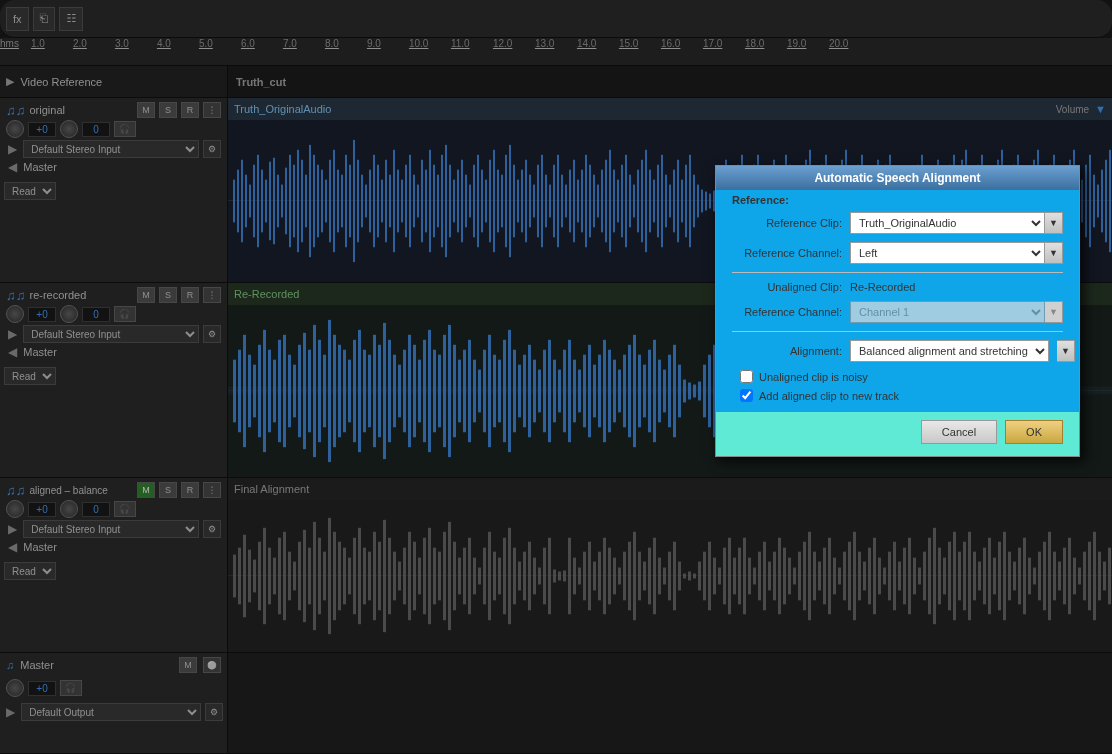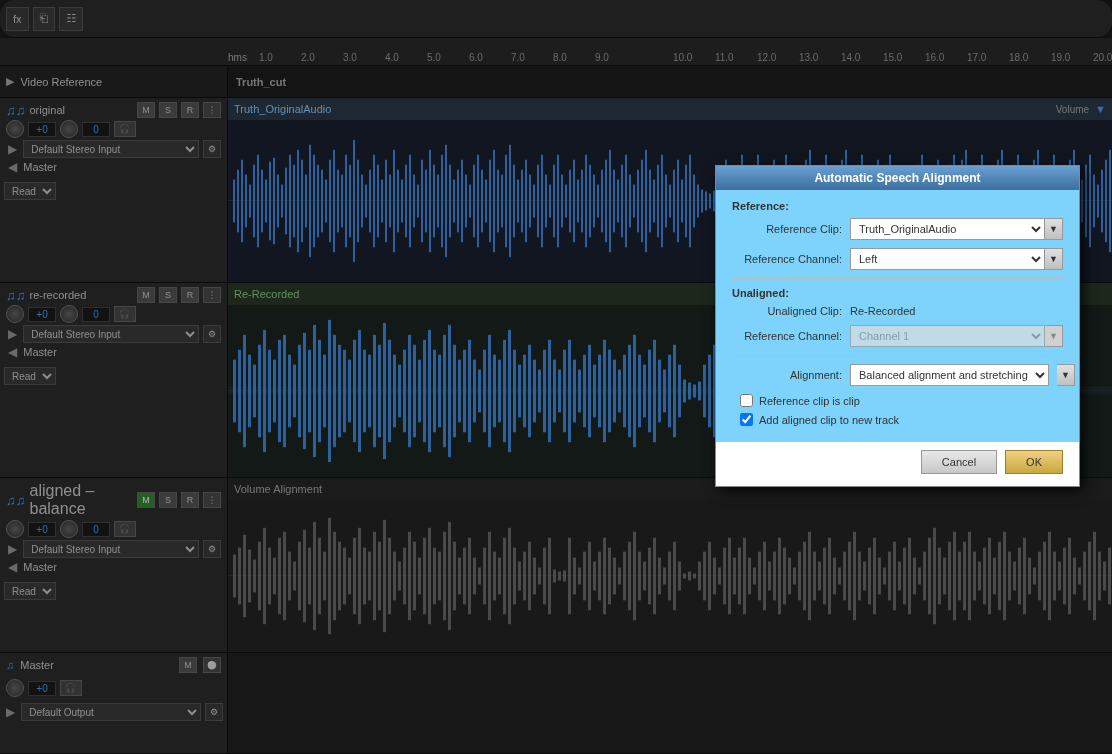--- a/index.html
+++ b/index.html
@@ -41,24 +41,24 @@
       background: #2a2a2a;
       height: 28px;
       display: flex;
       align-items: flex-end;
       border-bottom: 1px solid #111;
       overflow: hidden;
       position: relative;
     }
     #ruler-labels {
       display: flex;
-      padding-left: 228px;
       height: 100%;
-      align-items: flex-end;
+      align-items: flex-start;
       width: 100%;
+      text-decoration: underline;
     }
     .ruler-mark {
       color: #999;
       font-size: 10px;
       position: relative;
       flex: none;
       padding-bottom: 2px;
       padding-right: 4px;
     }
 
@@ -256,22 +256,22 @@
     #dialog-title {
       background: linear-gradient(to bottom, #6a9fcf, #3a6fa0);
       color: white;
       text-align: center;
       padding: 5px 20px;
       font-size: 12px;
       font-weight: bold;
     }
 
     #dialog-body {
-      padding: 10px 16px;
-      background: #7dd3fc;
+      padding: 4px 16px;
+      background: #0ea5e9;
     }
 
     .dialog-section-label {
       font-size: 11px;
       color: #333;
       font-weight: bold;
       margin-bottom: 6px;
     }
 
     .dialog-row {
@@ -326,21 +326,21 @@
     .dialog-checkbox-row label {
       font-size: 11px;
       color: #333;
     }
 
     .dialog-footer {
       display: flex;
       justify-content: flex-end;
       gap: 8px;
       padding: 8px 16px 12px;
-      background: #ffffff;
+      background: #5eead4;
     }
 
     .dialog-btn {
       background: linear-gradient(to bottom, #e8e8e8, #c8c8c8);
       border: 1px solid #999;
       color: #333;
       font-size: 11px;
       padding: 4px 20px;
       cursor: pointer;
       height: 24px;
@@ -389,21 +389,21 @@
     <span class="ruler-mark" style="color:#aaa; font-size:10px; margin-right:8px;">hms</span>
     <span class="ruler-mark" style="width:42px;">1.0</span>
     <span class="ruler-mark" style="width:42px;">2.0</span>
     <span class="ruler-mark" style="width:42px;">3.0</span>
     <span class="ruler-mark" style="width:42px;">4.0</span>
     <span class="ruler-mark" style="width:42px;">5.0</span>
     <span class="ruler-mark" style="width:42px;">6.0</span>
     <span class="ruler-mark" style="width:42px;">7.0</span>
     <span class="ruler-mark" style="width:42px;">8.0</span>
     <span class="ruler-mark" style="width:42px;">9.0</span>
-    <span class="ruler-mark" style="width:42px;margin-left:36px;">10.0</span>
+    <span class="ruler-mark" style="width:42px;">10.0</span>
     <span class="ruler-mark" style="width:42px;">11.0</span>
     <span class="ruler-mark" style="width:42px;">12.0</span>
     <span class="ruler-mark" style="width:42px;">13.0</span>
     <span class="ruler-mark" style="width:42px;">14.0</span>
     <span class="ruler-mark" style="width:42px;">15.0</span>
     <span class="ruler-mark" style="width:42px;">16.0</span>
     <span class="ruler-mark" style="width:42px;">17.0</span>
     <span class="ruler-mark" style="width:42px;">18.0</span>
     <span class="ruler-mark" style="width:42px;">19.0</span>
     <span class="ruler-mark" style="width:42px;">20.0</span>
@@ -488,21 +488,21 @@
         <select class="read-selector">
           <option>Read</option>
         </select>
       </div>
     </div>
 
     <div class="track-section" style="height:175px; flex-shrink:0;">
       <div class="track-header-inner">
         <div class="track-label-row">
           <span style="color:#4a9eff; font-size:13px;">♫♫</span>
-          <span class="track-name" style="font-size:16px;">aligned – balance</span>
+          <span class="track-name" style="font-size:10px;">aligned – balance</span>
           <button class="track-btn m" style="background:#338833;color:#fff;">M</button>
           <button class="track-btn s">S</button>
           <button class="track-btn r">R</button>
           <button class="track-btn">⋮</button>
         </div>
         <div class="track-controls-row">
           <div class="volume-knob"></div>
           <span class="gain-display">+0</span>
           <div style="width:18px;height:18px;background:radial-gradient(circle,#666,#333);border-radius:50%;border:1px solid #777;"></div>
           <span class="gain-display">0</span>
@@ -934,21 +934,21 @@
             <rect x="620" y="50" width="3" height="73"></rect>
             <rect x="625" y="40" width="3" height="93"></rect>
             <rect x="630" y="60" width="3" height="53"></rect>
           </g>
         </svg>
       </div>
     </div>
 
     <div class="track-lane" style="height:175px;">
       <div class="track-lane-header" style="background:#282828;">
-        <span style="color:#aaa;">Volume Alignment</span>
+        <span style="color:#aaa;">Final Alignment</span>
       </div>
       <div class="track-lane-content grey-bg">
         <svg class="waveform" viewBox="0 0 884 153" preserveAspectRatio="none">
           <rect width="884" height="153" fill="#252525"></rect>
           <line x1="0" y1="76" x2="884" y2="76" stroke="#353535" stroke-width="1"></line>
           <g fill="#888888" opacity="0.7">
             <rect x="5" y="55" width="3" height="43"></rect>
             <rect x="10" y="48" width="3" height="57"></rect>
             <rect x="15" y="35" width="3" height="83"></rect>
             <rect x="20" y="50" width="3" height="53"></rect>
@@ -1159,21 +1159,20 @@
         <div style="display:flex;align-items:center;flex:1;gap:0;">
           <select class="dialog-select">
             <option>Left</option>
           </select>
           <button class="dropdown-arrow-btn">▼</button>
         </div>
       </div>
 
       <hr class="dialog-divider">
 
-      <div class="dialog-section-label">Unaligned:</div>
 
       <div class="dialog-row">
         <label>Unaligned Clip:</label>
         <span class="dialog-text-readonly">Re-Recorded</span>
       </div>
 
       <div class="dialog-row">
         <label>Reference Channel:</label>
         <div style="display:flex;align-items:center;flex:1;gap:0;">
           <select class="dialog-select" disabled="" style="background:#ddd;color:#888;">
@@ -1190,21 +1189,21 @@
         <div style="display:flex;align-items:center;flex:1;gap:8px;">
           <select class="dialog-select" style="flex:1;">
             <option>Balanced alignment and stretching</option>
           </select>
           <button class="dropdown-arrow-btn">▼</button>
         </div>
       </div>
 
       <div class="dialog-checkbox-row">
         <input type="checkbox" id="cb-noisy" style="">
-        <label for="cb-noisy">Reference clip is clip</label>
+        <label for="cb-noisy">Unaligned clip is noisy</label>
       </div>
 
       <div class="dialog-checkbox-row">
         <input type="checkbox" id="cb-new-track" checked="" style="">
         <label for="cb-new-track">Add aligned clip to new track</label>
       </div>
 
     </div>
 
     <div class="dialog-footer">

